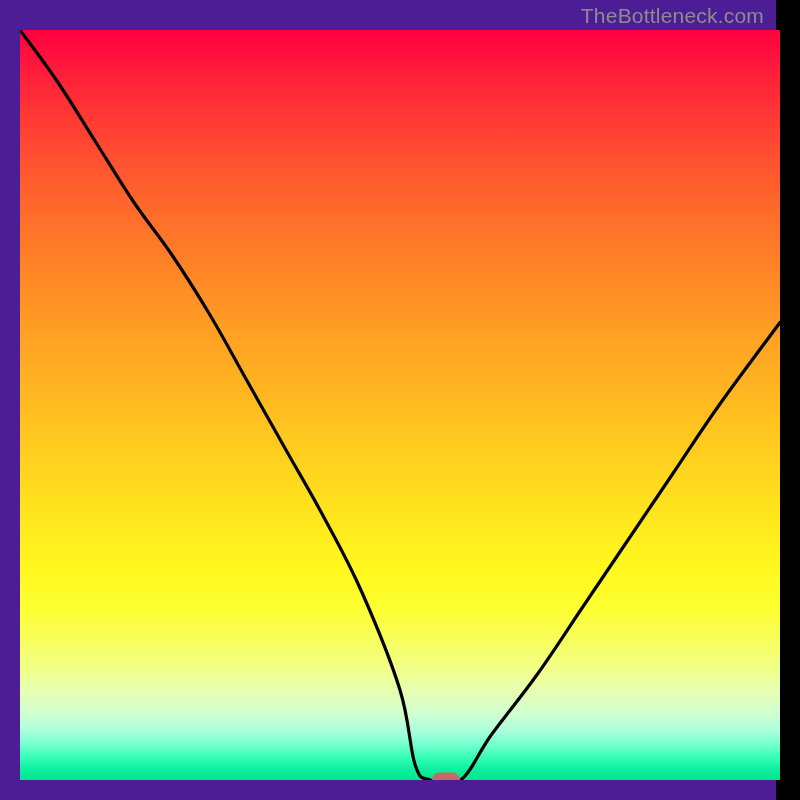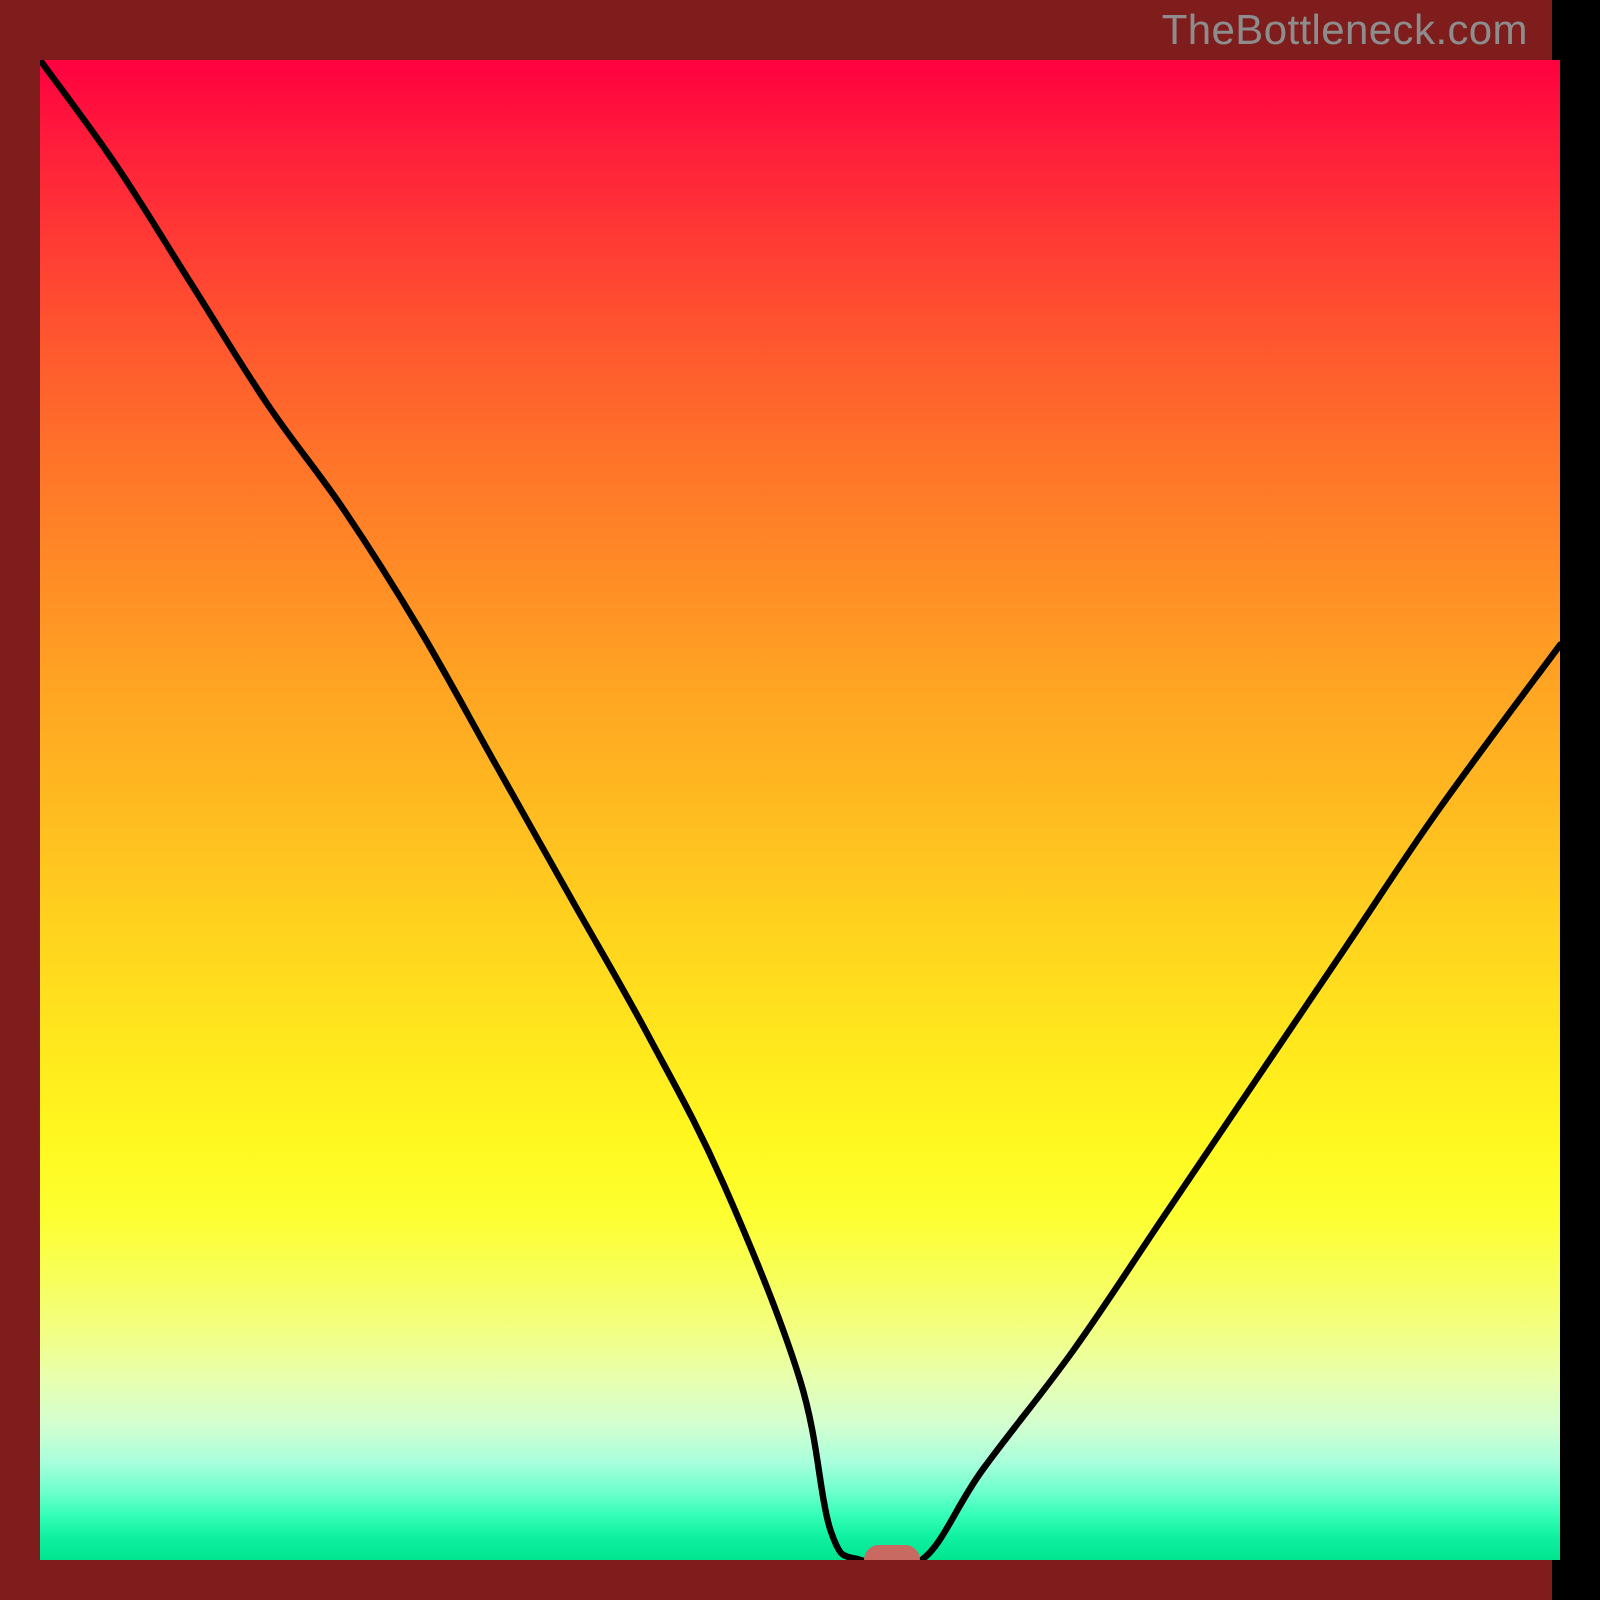--- a/index.html
+++ b/index.html
@@ -8,21 +8,21 @@
     width: 800px;
     height: 800px;
     background: #000;
     overflow: hidden;
     font-family: Arial, Helvetica, sans-serif;
   }
   .frame {
     position: relative;
     width: 776px;
     height: 800px;
-    background: #7f1d1d;
+    background: #4c1d95;
   }
   .plot {
     position: absolute;
     left: 20px;
     top: 30px;
     width: 760px;
     height: 750px;
     overflow: hidden;
   }
   .gradient {

